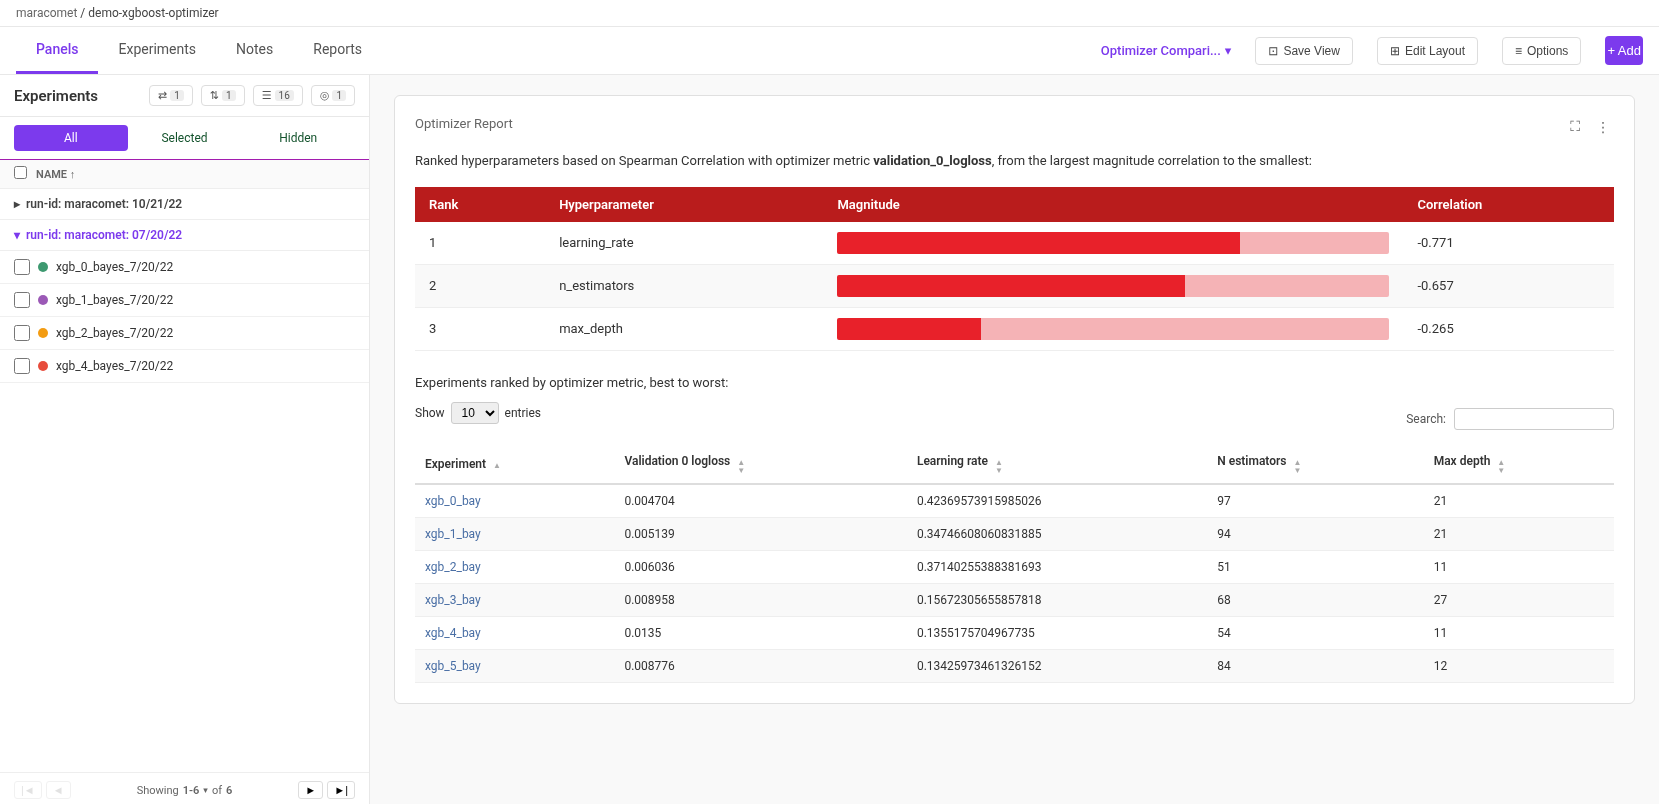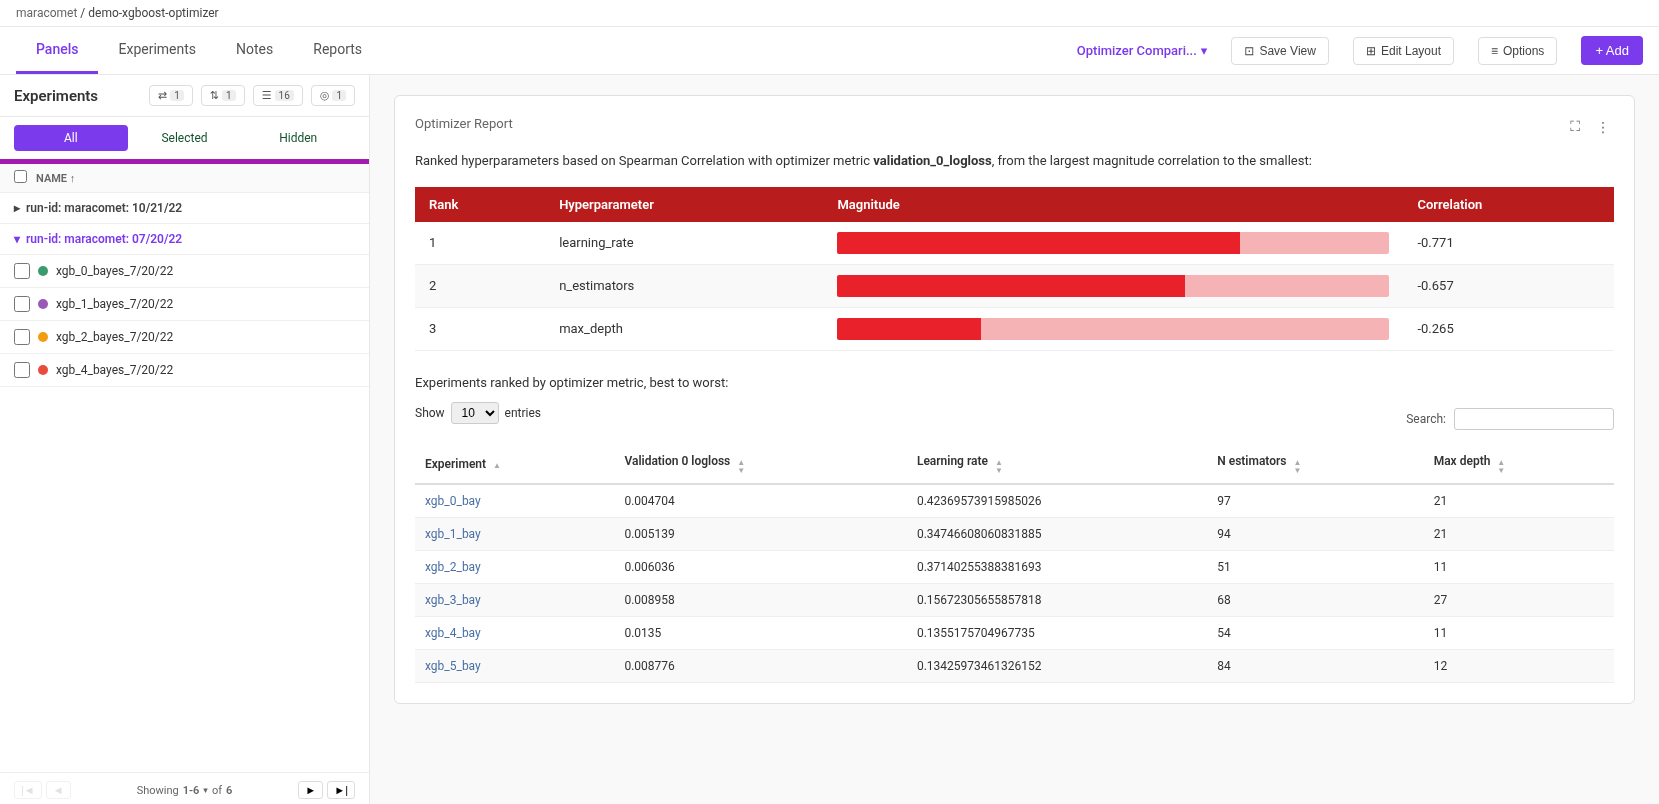--- a/index.html
+++ b/index.html
@@ -61,21 +61,21 @@
       background: #fff;
       font-size: 12px;
       color: #444;
       cursor: pointer;
     }
     .btn-add {
       background: #7c3aed;
       color: #fff;
       border: none;
       border-radius: 4px;
-      padding: 7px 14px;
+      padding: 7px 2px;
       font-size: 13px;
       cursor: pointer;
       font-weight: 500;
     }
 
     
     .main-layout {
       display: flex;
       height: calc(804px - 72px);
     }
@@ -115,21 +115,21 @@
     .filter-badge .count {
       background: #eee;
       border-radius: 3px;
       padding: 0 4px;
       font-size: 10px;
     }
     .tab-filters {
       display: flex;
       padding: 8px 14px;
       gap: 0;
-      border-bottom: 5px solid #a21caf;
+      border-bottom: 1px solid #a21caf;
     }
     .tab-filter {
       flex: 1;
       text-align: center;
       padding: 6px 0;
       font-size: 12px;
       color: #14532d;
       cursor: pointer;
       border-radius: 4px;
     }

